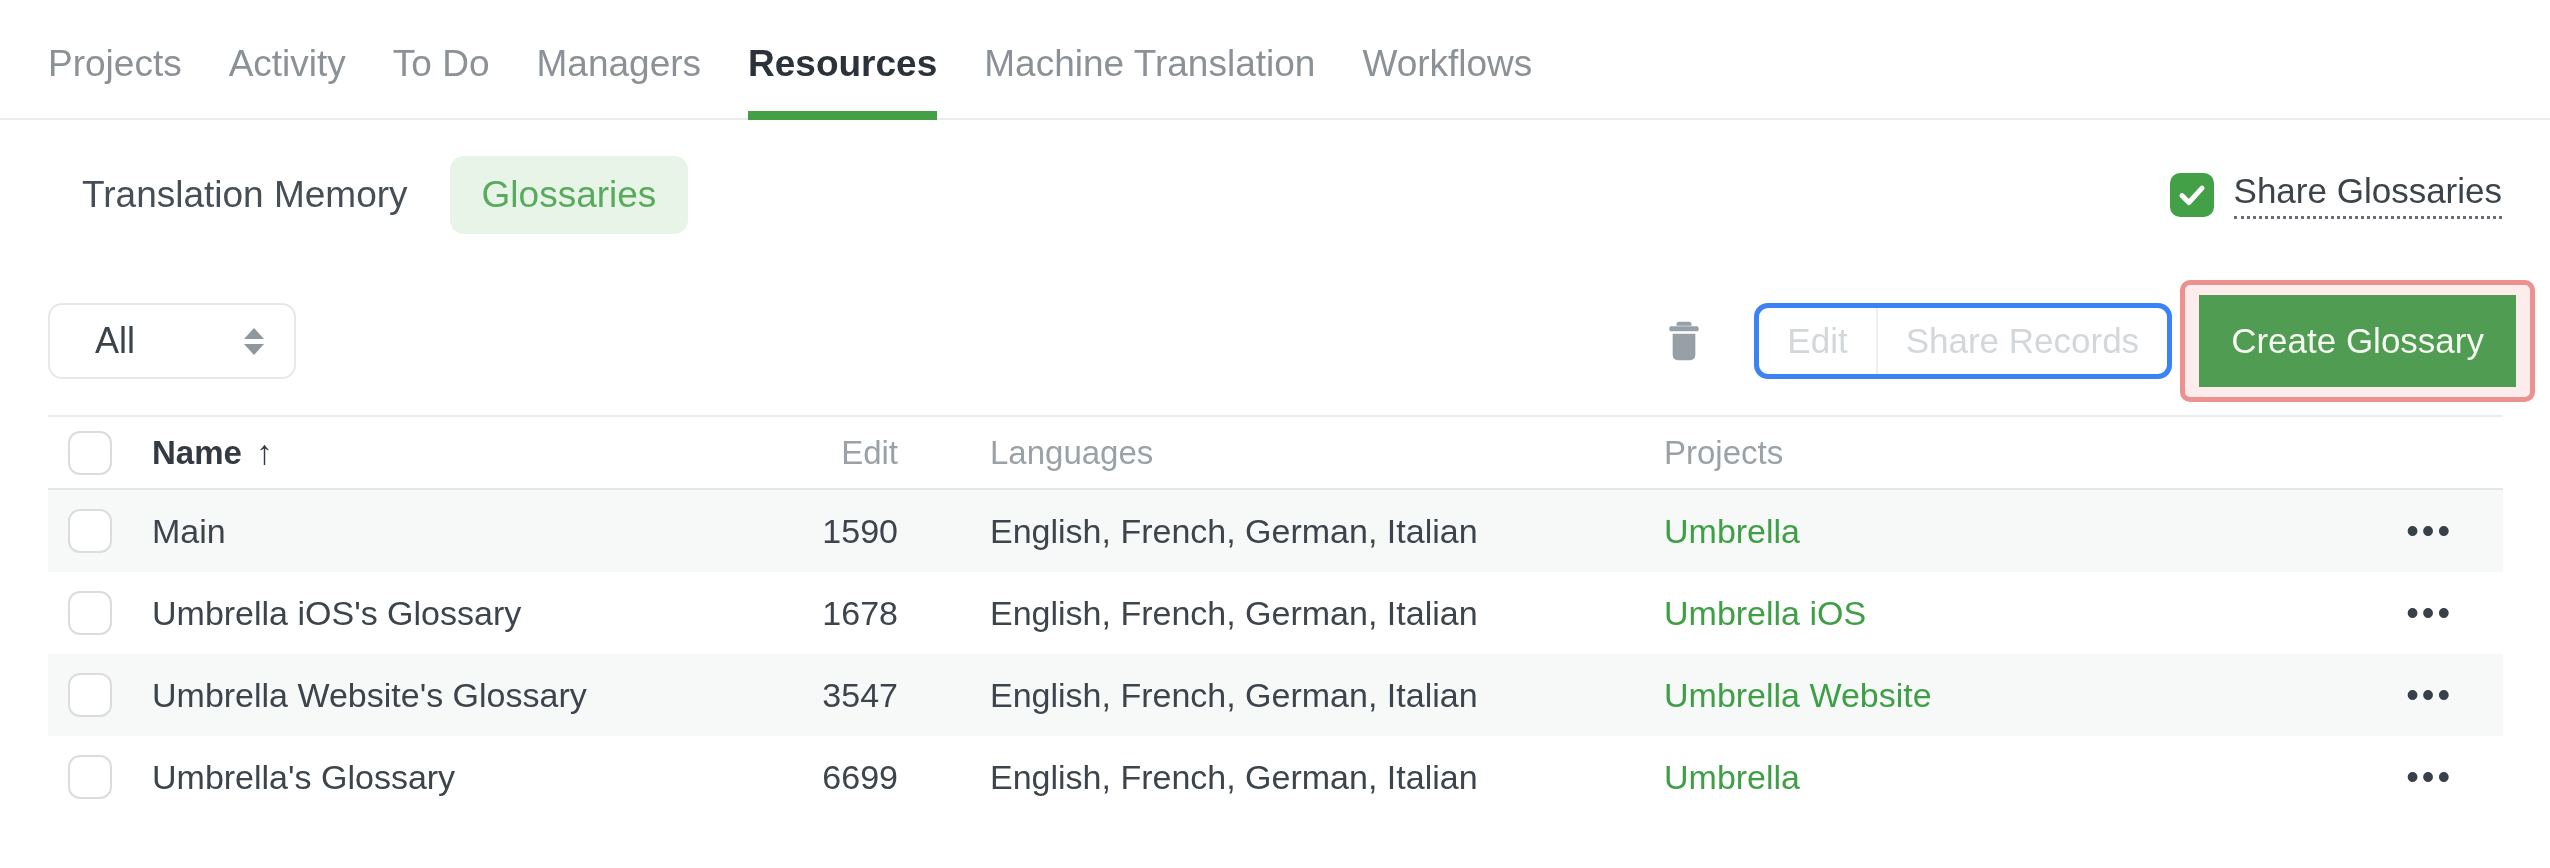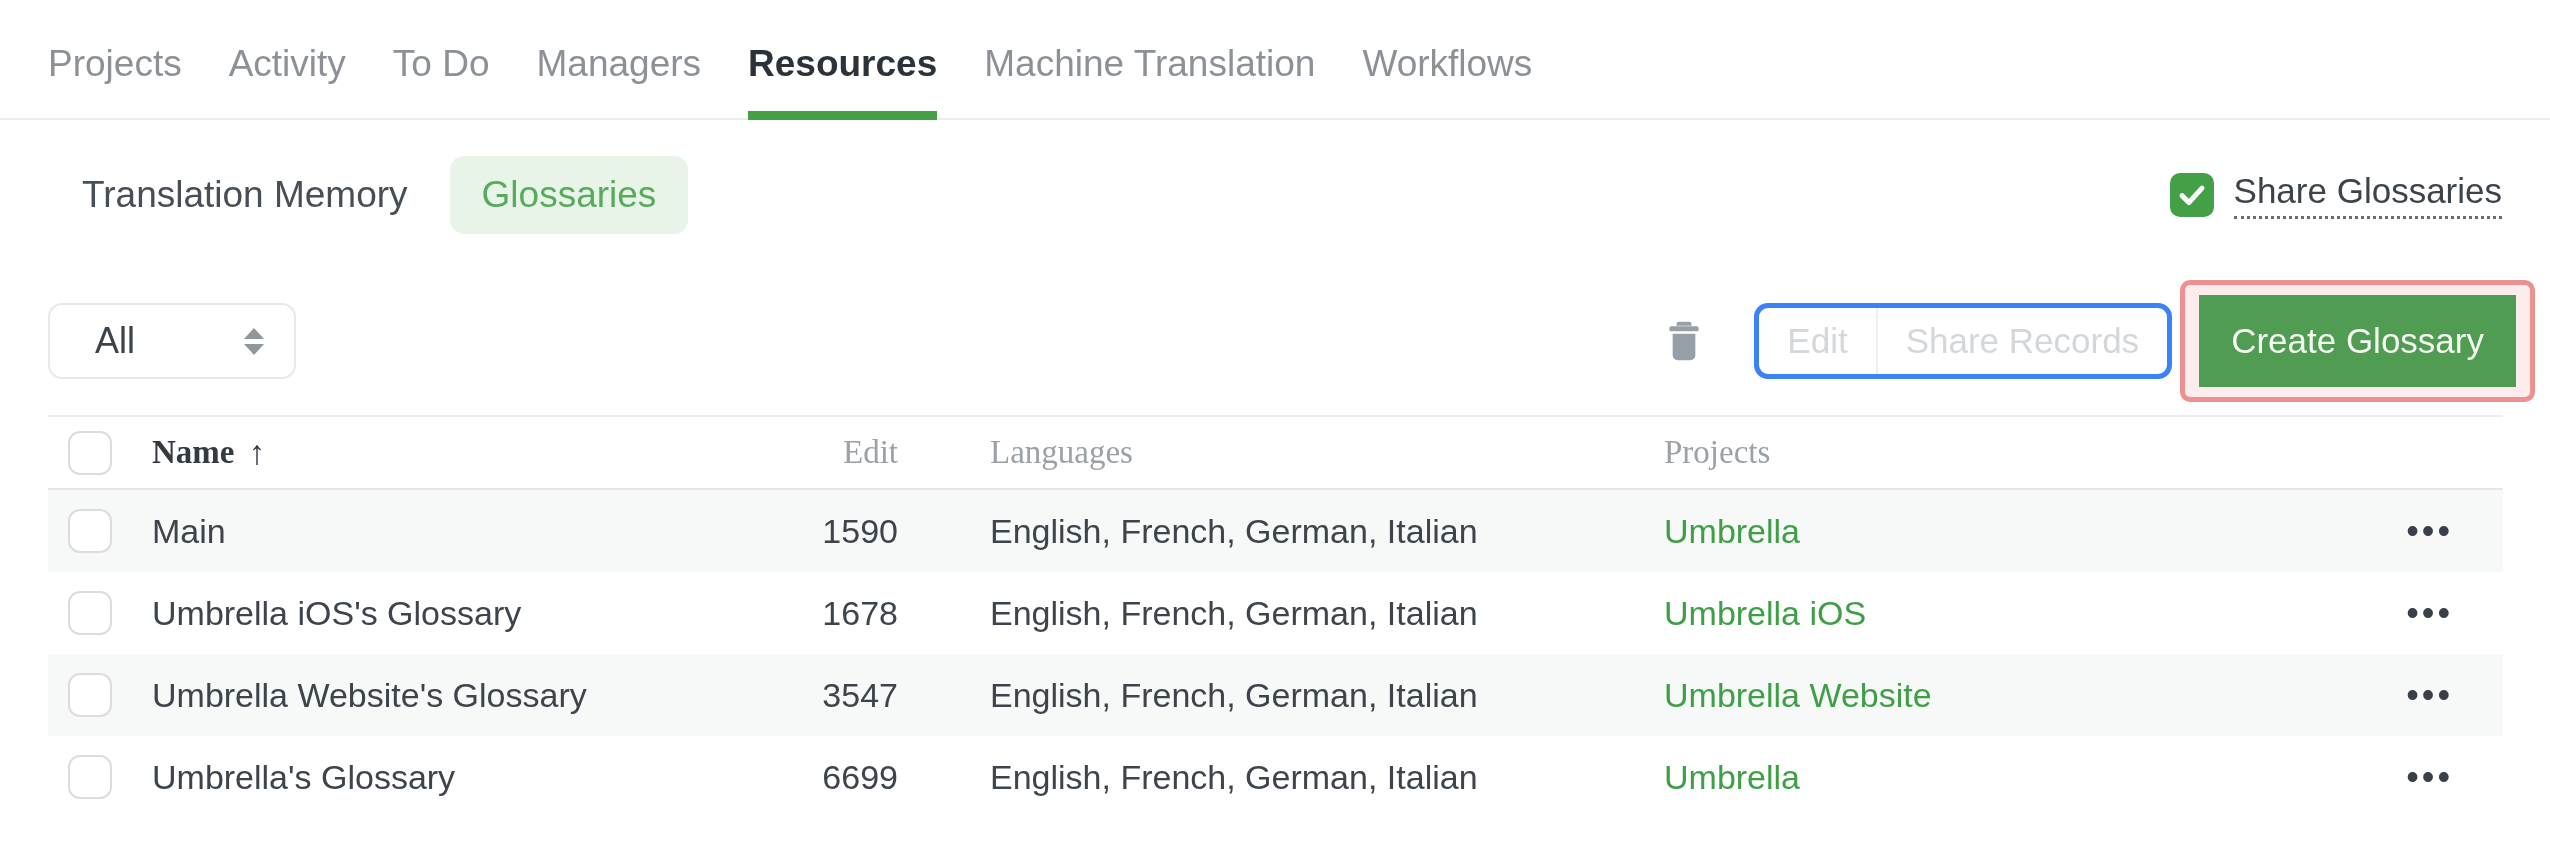--- a/index.html
+++ b/index.html
@@ -104,21 +104,21 @@
     display: flex; align-items: center; cursor: pointer; white-space: nowrap;
   }
 
   
   .table { margin: 13px 47px 0 48px; border-top: 2px solid #ebecec; }
   .trow {
     display: grid;
     grid-template-columns: 104px 596px 150px 766px 684px 1fr;
     align-items: center;
   }
-  .thead { height: 73px; border-bottom: 2px solid #e5e6e7; font-size: 33px; color: #9aa1a7; font-family: Liberation Serif, serif; }
+  .thead { height: 73px; border-bottom: 2px solid #e5e6e7; font-size: 33px; color: #9aa1a7; }
   .th-name { color: #333a42; font-weight: 600; display: flex; align-items: center; gap: 14px; cursor: pointer; }
   .sort-arrow { font-size: 34px; color: #333a42; font-weight: 400; }
 
   .row { height: 82px; font-size: 34px; color: #3d444c; }
   .row.striped { background: #f7f8f8; }
 
   .cell-check { padding-left: 20px; display: flex; }
   .checkbox {
     width: 44px; height: 44px;
     border: 2px solid #dadcde; border-radius: 12px; background: #fff;

